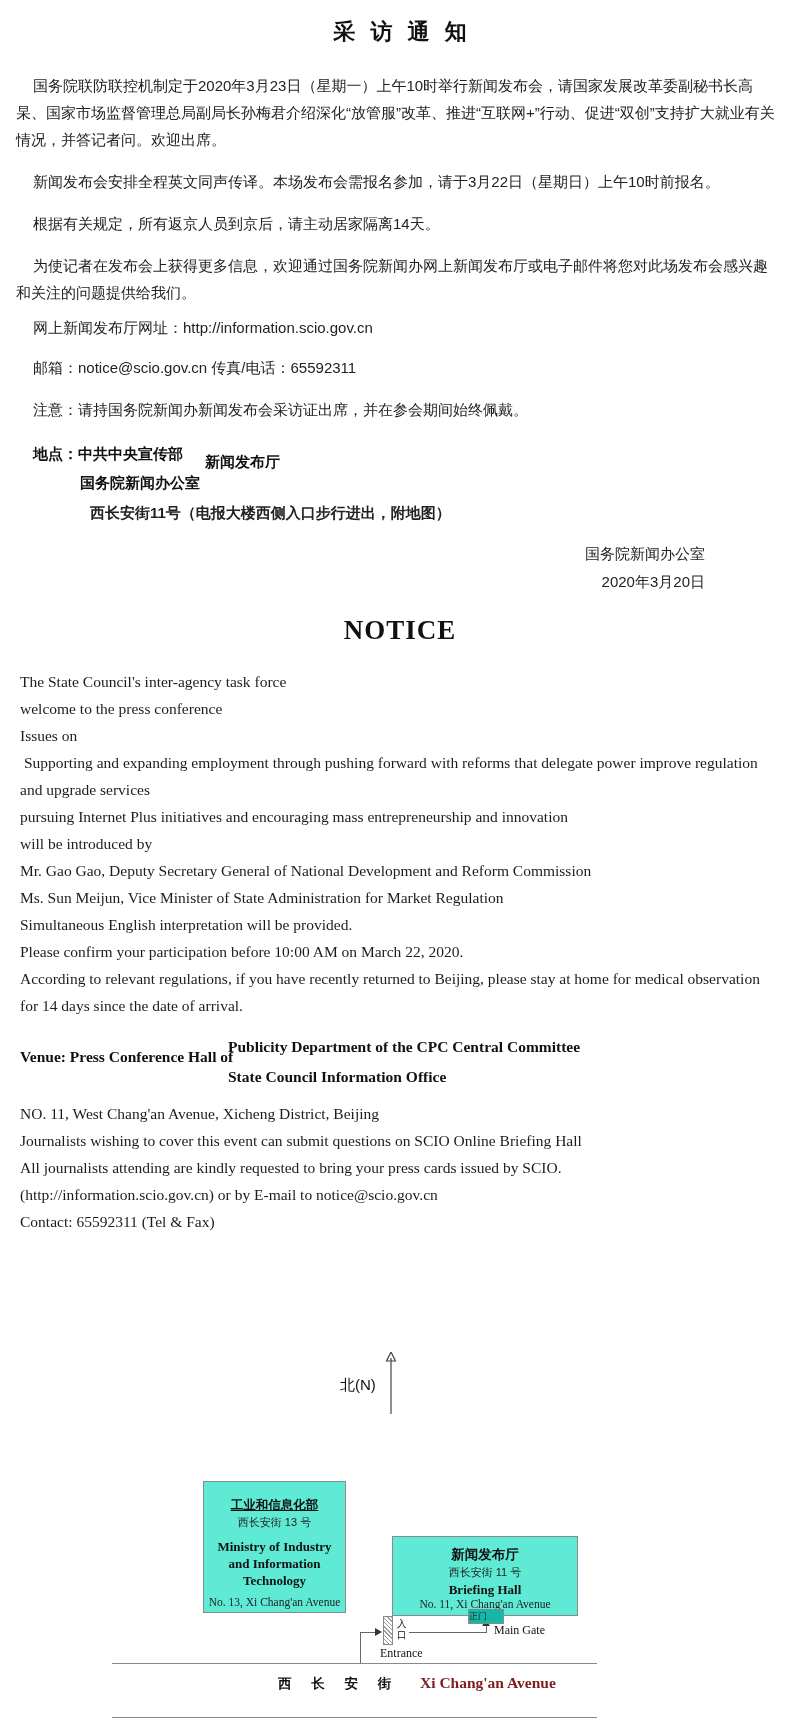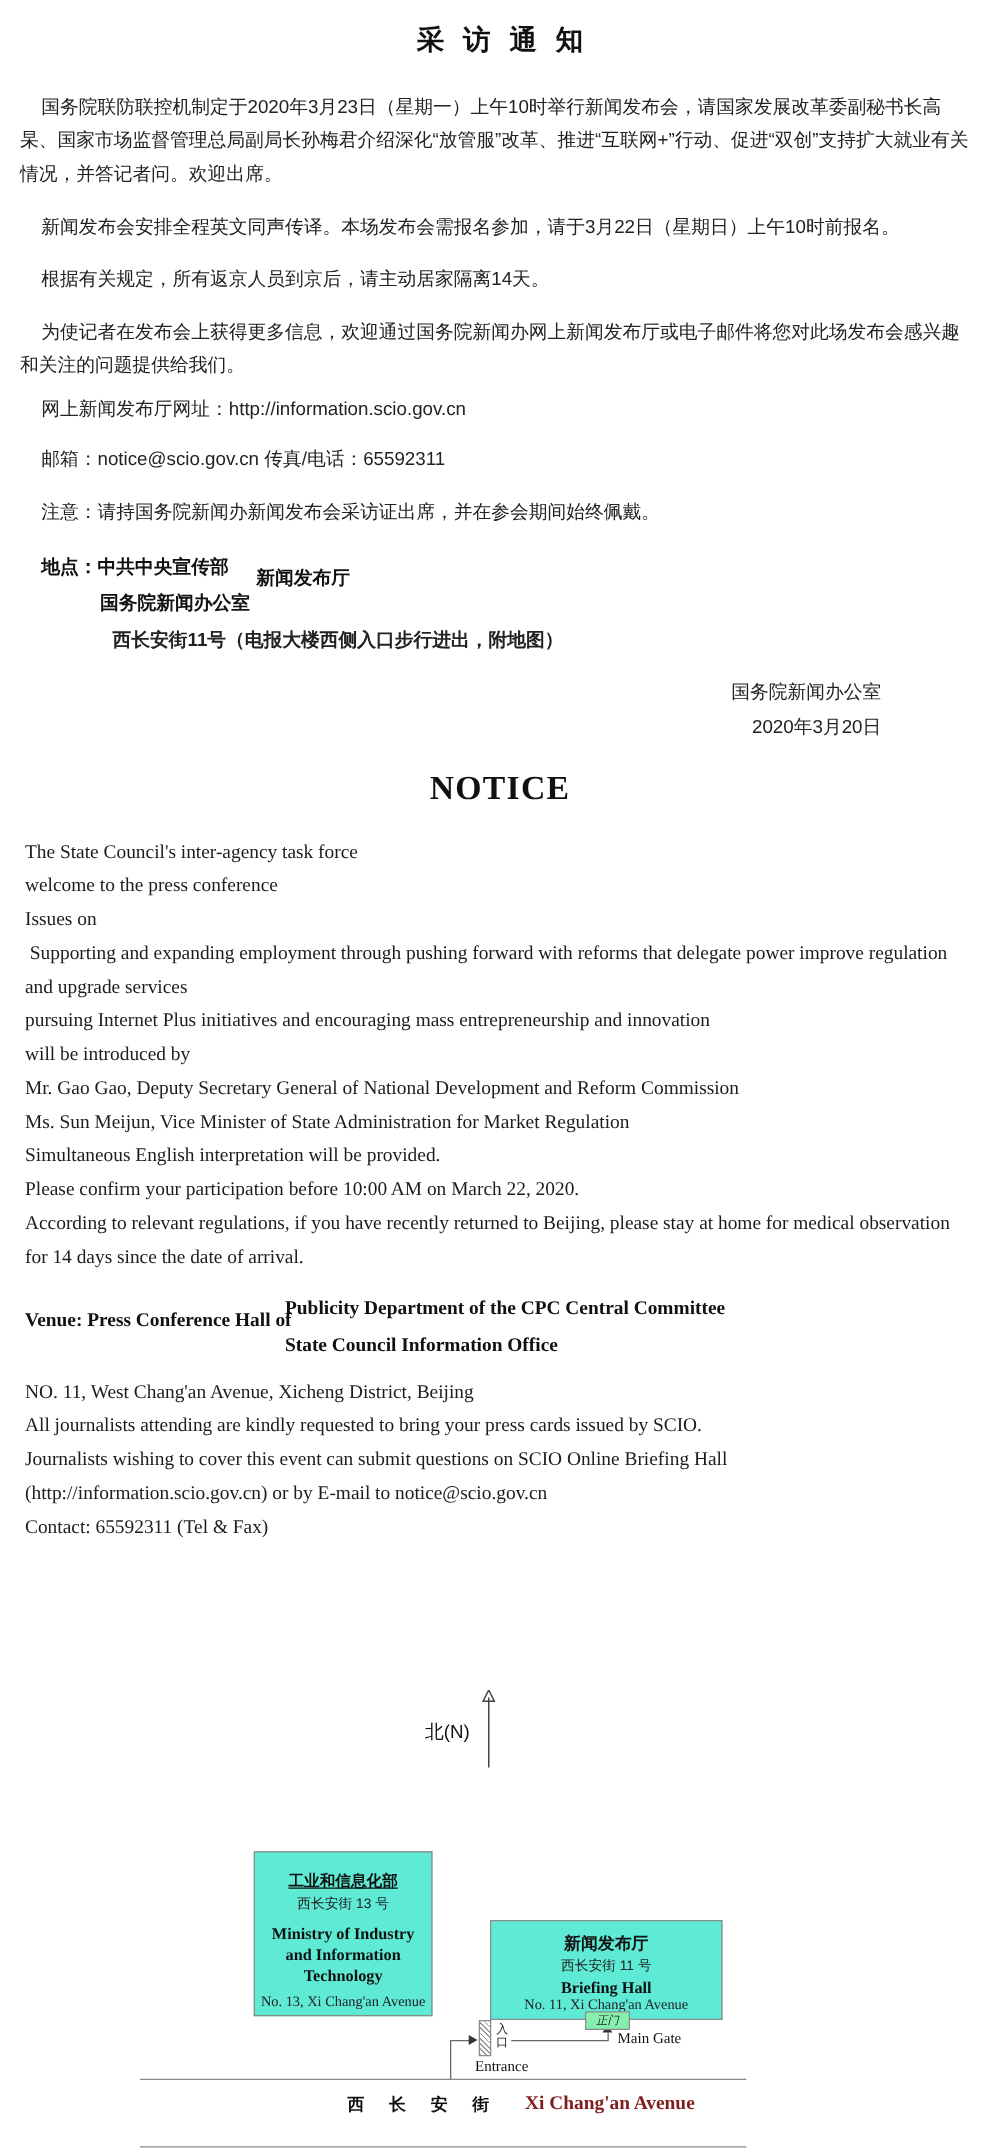--- a/index.html
+++ b/index.html
@@ -43,21 +43,21 @@
   .compass svg{position:absolute;left:44px;top:0;}
   
   .map{position:absolute;left:0;top:1470px;width:800px;height:255px;}
   .map .abs{position:absolute;}
   .bldg{border:1px solid #8a8a8a;background:#5eead4;text-align:center;box-sizing:border-box;}
   .bldg .zh-t{font-size:12.5px;font-weight:bold;color:#111;}
   .bldg .zh-t.u{text-decoration:underline;}
   .bldg .zh-a{font-size:11px;margin-top:1px;}
   .bldg .en-t{font-family:"Liberation Serif",serif;font-weight:bold;font-size:13px;line-height:17px;margin-top:8px;color:#111;}
   .bldg .en-a{font-family:"Liberation Serif",serif;font-size:11.5px;margin-top:7px;}
-  .gate-box{border:1px solid #8a8a8a;background:#86efac;font-size:9px;line-height:13px;text-align:center;box-sizing:border-box;z-index:2;font-style:italic;}
+  .gate-box{border:1px solid #8a8a8a;background:#14b8a6;font-size:9px;line-height:13px;box-sizing:border-box;z-index:2;}
   .hatch{
     border:1px solid #8a8a8a;box-sizing:border-box;
     background:repeating-linear-gradient(45deg,#9a9a9a 0 1px,#ffffff 1px 3px);
   }
   .vtext{width:11px;font-size:9.5px;line-height:11px;word-break:break-all;color:#111;}
   .mapline{background:#666;}
   .tri-up{width:0;height:0;border-left:4px solid transparent;border-right:4px solid transparent;border-bottom:6px solid #333;}
   .tri-right{width:0;height:0;border-top:4px solid transparent;border-bottom:4px solid transparent;border-left:7px solid #333;}
   .small-serif{font-family:"Liberation Serif",serif;font-size:12px;color:#111;}
   .street-zh{font-size:13.5px;font-weight:bold;word-spacing:16px;color:#111;}
@@ -111,22 +111,22 @@
   <div class="venue-en">
     <div class="prefix">Venue: Press Conference Hall of</div>
     <div class="orgs">
       <div>Publicity Department of the CPC Central Committee</div>
       <div>State Council Information Office</div>
     </div>
   </div>
 
   <div class="en en2">
     <div class="line">NO. 11, West Chang'an Avenue, Xicheng District, Beijing</div>
+    <div class="line">Journalists wishing to cover this event can submit questions on SCIO Online Briefing Hall</div>
     <div class="line">All journalists attending are kindly requested to bring your press cards issued by SCIO.</div>
-    <div class="line">Journalists wishing to cover this event can submit questions on SCIO Online Briefing Hall</div>
     <div class="line">(http://information.scio.gov.cn) or by E-mail to notice@scio.gov.cn</div>
     <div class="line">Contact: 65592311 (Tel &amp; Fax)</div>
   </div>
 </div>
 
 <div class="compass">
   <span class="lbl">北(N)</span>
   <svg width="14" height="64" viewBox="0 0 14 64">
     <line x1="7" y1="6" x2="7" y2="62" stroke="#444" stroke-width="1.2"></line>
     <polygon points="7,0 2.5,9 11.5,9" fill="none" stroke="#444" stroke-width="1.2"></polygon>

